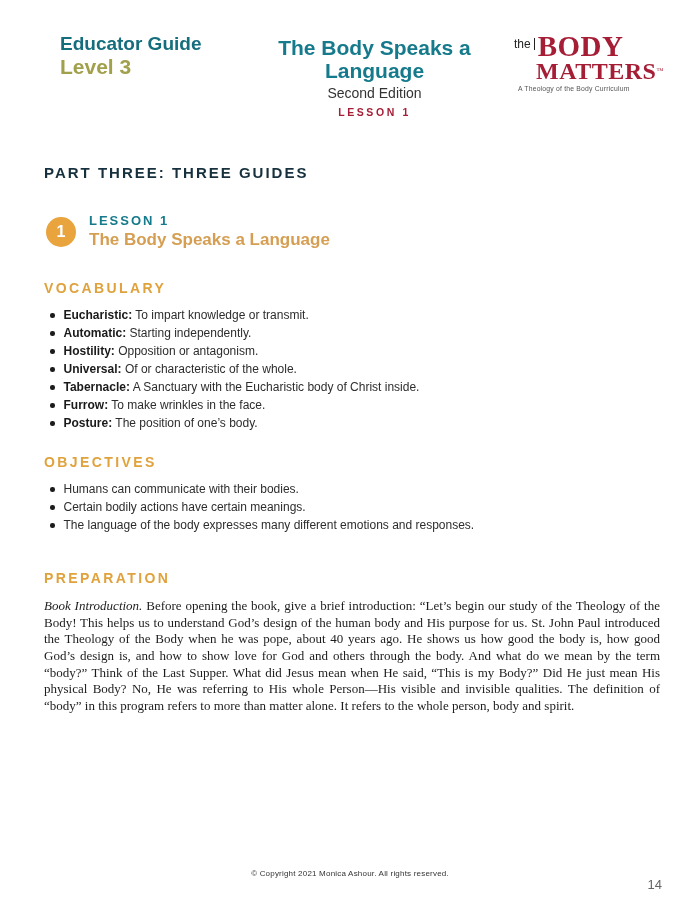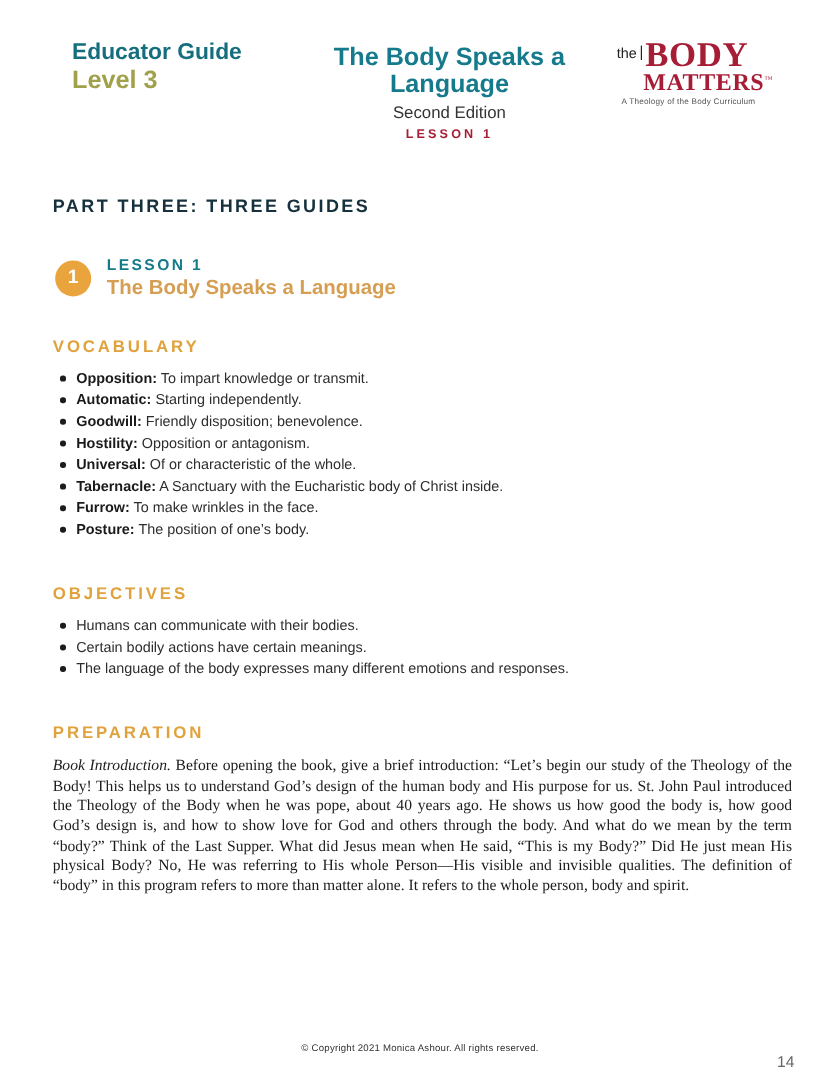--- a/index.html
+++ b/index.html
@@ -22,21 +22,21 @@
   .guide-level{color:#a1a04b;font-size:21px;font-weight:700;line-height:1.15;}
   .header-center{text-align:center;padding-top:2px;}
   .book-title{color:#157a8b;font-size:21px;font-weight:700;line-height:1.1;}
   .edition{color:#333333;font-size:14px;margin-top:3px;}
   .lesson-tag{color:#a61e36;font-size:10.5px;font-weight:700;letter-spacing:2.6px;margin-top:5px;}
   .logo{font-family:"Liberation Serif", serif;padding-top:0;}
   .logo-top{display:flex;align-items:center;gap:3px;}
   .logo-the{font-family:"Liberation Sans", sans-serif;font-size:12px;color:#222222;line-height:1;margin-bottom:4px;border-right:1.5px solid #222;padding-right:3px;}
   .logo-body{font-size:29px;font-weight:700;color:#a61e36;line-height:0.85;letter-spacing:0.5px;}
   .logo-bottom{margin-left:22px;margin-top:1px;line-height:0.95;}
-  .logo-matters{font-size:20px;font-weight:700;color:#a61e36;letter-spacing:0.5px;}
+  .logo-matters{font-size:24px;font-weight:700;color:#a61e36;letter-spacing:0.5px;}
   .logo-tm{font-size:7px;color:#a61e36;vertical-align:super;}
   .logo-tagline{font-family:"Liberation Sans", sans-serif;font-size:6.8px;color:#555555;margin-top:3px;margin-left:4px;white-space:nowrap;letter-spacing:0.2px;}
   
   .part-heading{
     margin:46px 0 0 44px;
     font-size:15px;font-weight:700;
     letter-spacing:2px;color:#16313d;
   }
   
   .lesson-head{margin:32px 0 0 46px;display:flex;gap:13px;align-items:center;}
@@ -46,21 +46,21 @@
     display:flex;align-items:center;justify-content:center;
     font-size:16px;font-weight:700;flex:none;
   }
   .lesson-label{color:#157a8b;font-weight:700;font-size:13px;letter-spacing:2px;}
   .lesson-title{color:#d59e52;font-size:17px;font-weight:600;margin-top:2px;}
   
   .section-heading{
     margin:30px 0 0 44px;
     color:#e0a23c;font-size:14px;font-weight:700;letter-spacing:2.4px;
   }
-  .section-heading.objectives{margin-top:36px;}
+  .section-heading.objectives{margin-top:22px;}
   .section-heading.preparation{margin-top:36px;}
   
   .bullet-list{margin:10px 0 0 50px;padding:0;list-style:none;}
   .bullet-list li{
     display:flex;gap:9px;align-items:flex-start;
     font-size:12px;line-height:18px;color:#2d2d2d;
   }
   .bullet{width:4.5px;height:4.5px;border-radius:50%;background:#1c1c1c;margin-top:7px;flex:none;}
   .term{font-weight:700;color:#1a1a1a;}
   
@@ -115,29 +115,25 @@
     <div>
       <div class="lesson-label">LESSON 1</div>
       <div class="lesson-title">The Body Speaks a Language</div>
     </div>
   </div>
 
   <h2 class="section-heading">VOCABULARY</h2>
   <ul class="bullet-list">
     <li>
         <span class="bullet"></span>
-        <span><b class="term">Opposition:</b> <span>To impart knowledge or transmit.</span></span>
+        <span><b class="term">Eucharistic:</b> <span>To impart knowledge or transmit.</span></span>
       </li>
     <li>
         <span class="bullet"></span>
         <span><b class="term">Automatic:</b> <span>Starting independently.</span></span>
-      </li>
-    <li>
-        <span class="bullet"></span>
-        <span><b class="term">Goodwill:</b> <span>Friendly disposition; benevolence.</span></span>
       </li>
     <li>
         <span class="bullet"></span>
         <span><b class="term">Hostility:</b> <span>Opposition or antagonism.</span></span>
       </li>
     <li>
         <span class="bullet"></span>
         <span><b class="term">Universal:</b> <span>Of or characteristic of the whole.</span></span>
       </li>
     <li>

